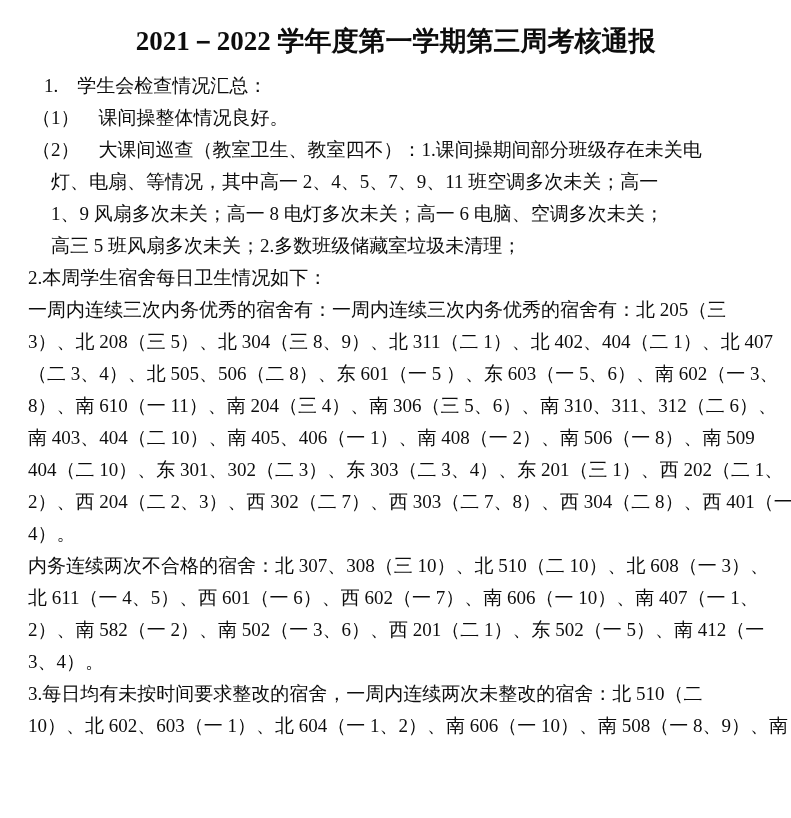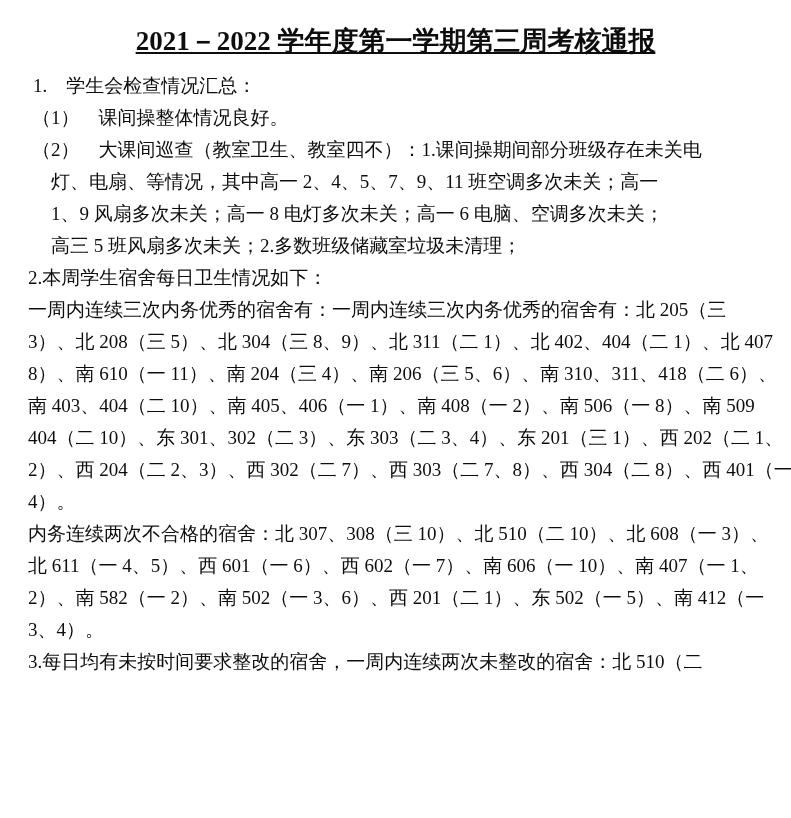--- a/index.html
+++ b/index.html
@@ -20,59 +20,60 @@
   .doc-title {
     margin: 0;
     padding-top: 20px;
     height: 46px;
     line-height: 42px;
     text-align: center;
     font-size: 27px;
     font-weight: 700;
     letter-spacing: 0px;
     white-space: pre;
-    text-decoration: underline;
   }
   .lines {
     padding-top: 4px;
   }
   .line {
     white-space: pre;
     font-size: 19px;
     line-height: 32px;
     height: 32px;
     font-weight: 400;
   }
   
   .line.body  { padding-left: 28px; }
-  .line.item1 { padding-left: 33px; }
+  .line.item1 { padding-left: 44px; }
   .line.item2 { padding-left: 32px; }
   .line.cont  { padding-left: 51px; }
 </style>
 </head>
 <body>
 
 <div class="page">
   <h1 class="doc-title">2021－2022 学年度第一学期第三周考核通报</h1>
 
   <div class="lines">
 
   <div class="line item1">1.　学生会检查情况汇总：</div>
       <div class="line item2">（1）　课间操整体情况良好。</div>
       <div class="line item2">（2）　大课间巡查（教室卫生、教室四不）：1.课间操期间部分班级存在未关电</div>
       <div class="line cont">灯、电扇、等情况，其中高一 2、4、5、7、9、11 班空调多次未关；高一</div>
       <div class="line cont">1、9 风扇多次未关；高一 8 电灯多次未关；高一 6 电脑、空调多次未关；</div>
       <div class="line cont">高三 5 班风扇多次未关；2.多数班级储藏室垃圾未清理；</div>
       <div class="line body">2.本周学生宿舍每日卫生情况如下：</div>
       <div class="line body">一周内连续三次内务优秀的宿舍有：一周内连续三次内务优秀的宿舍有：北 205（三</div>
       <div class="line body">3）、北 208（三 5）、北 304（三 8、9）、北 311（二 1）、北 402、404（二 1）、北 407</div>
-      <div class="line body">8）、南 610（一 11）、南 204（三 4）、南 206（三 5、6）、南 310、311、418（二 6）、</div>
+      <div class="line body">（二 3、4）、北 505、506（二 8）、东 601（一 5 ）、东 603（一 5、6）、南 602（一 3、</div>
+      <div class="line body">8）、南 610（一 11）、南 204（三 4）、南 306（三 5、6）、南 310、311、312（二 6）、</div>
       <div class="line body">南 403、404（二 10）、南 405、406（一 1）、南 408（一 2）、南 506（一 8）、南 509</div>
       <div class="line body">404（二 10）、东 301、302（二 3）、东 303（二 3、4）、东 201（三 1）、西 202（二 1、</div>
       <div class="line body">2）、西 204（二 2、3）、西 302（二 7）、西 303（二 7、8）、西 304（二 8）、西 401（一</div>
       <div class="line body">4）。</div>
       <div class="line body">内务连续两次不合格的宿舍：北 307、308（三 10）、北 510（二 10）、北 608（一 3）、</div>
       <div class="line body">北 611（一 4、5）、西 601（一 6）、西 602（一 7）、南 606（一 10）、南 407（一 1、</div>
       <div class="line body">2）、南 582（一 2）、南 502（一 3、6）、西 201（二 1）、东 502（一 5）、南 412（一</div>
       <div class="line body">3、4）。</div>
       <div class="line body">3.每日均有未按时间要求整改的宿舍，一周内连续两次未整改的宿舍：北 510（二</div>
+      <div class="line body">10）、北 602、603（一 1）、北 604（一 1、2）、南 606（一 10）、南 508（一 8、9）、南</div>
     </div>
 </div>
 
 </body></html>

